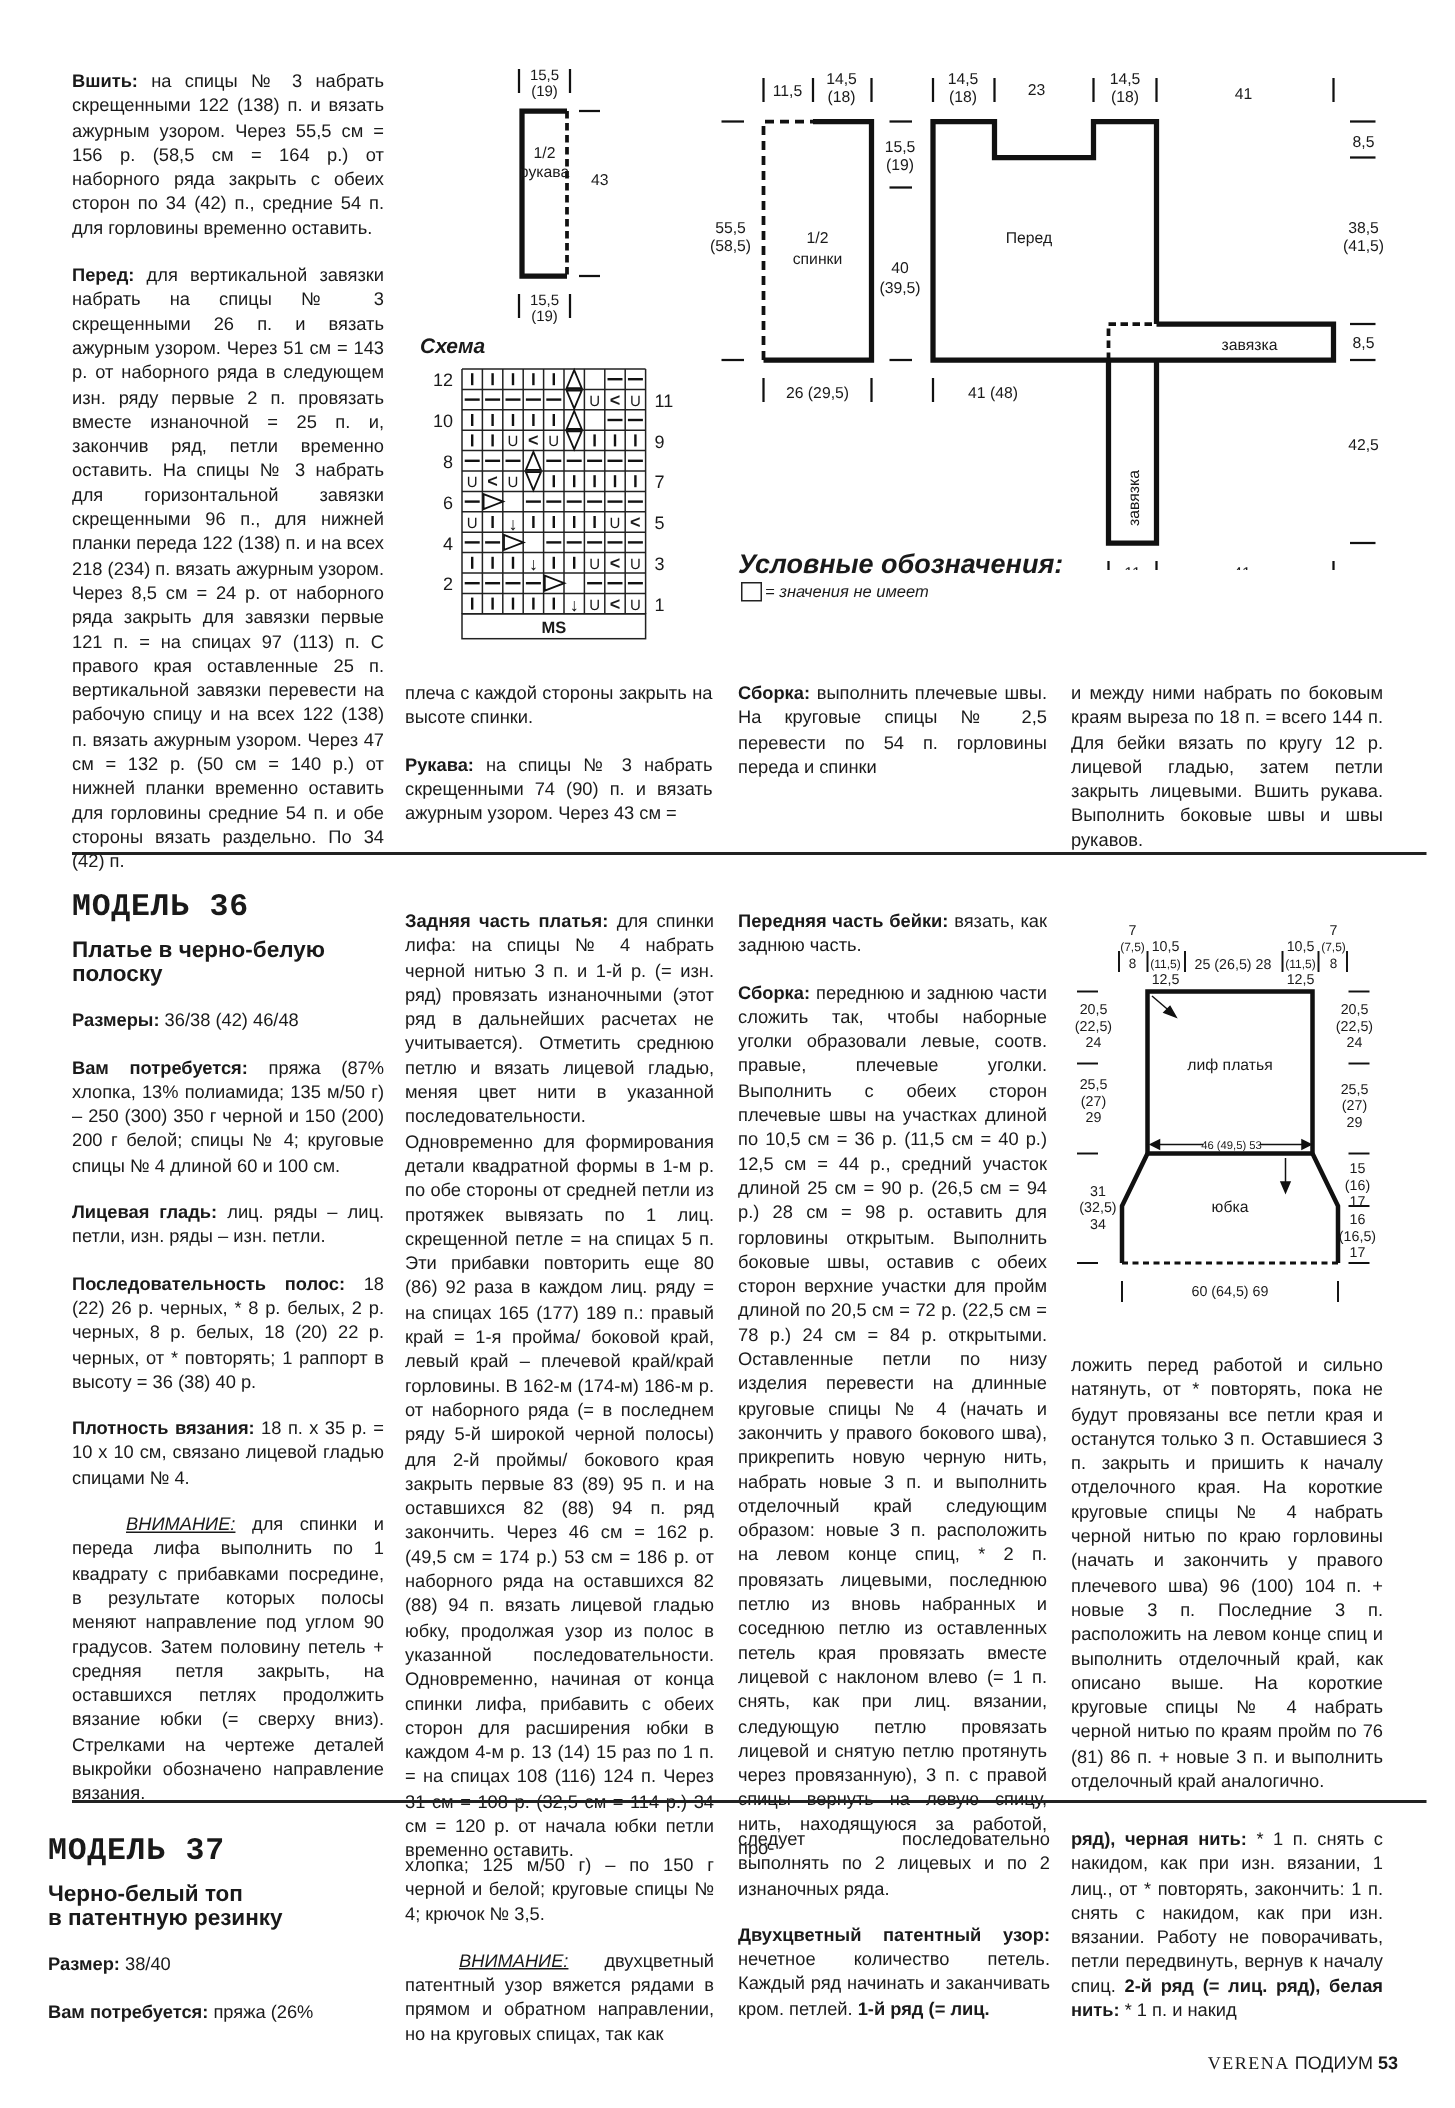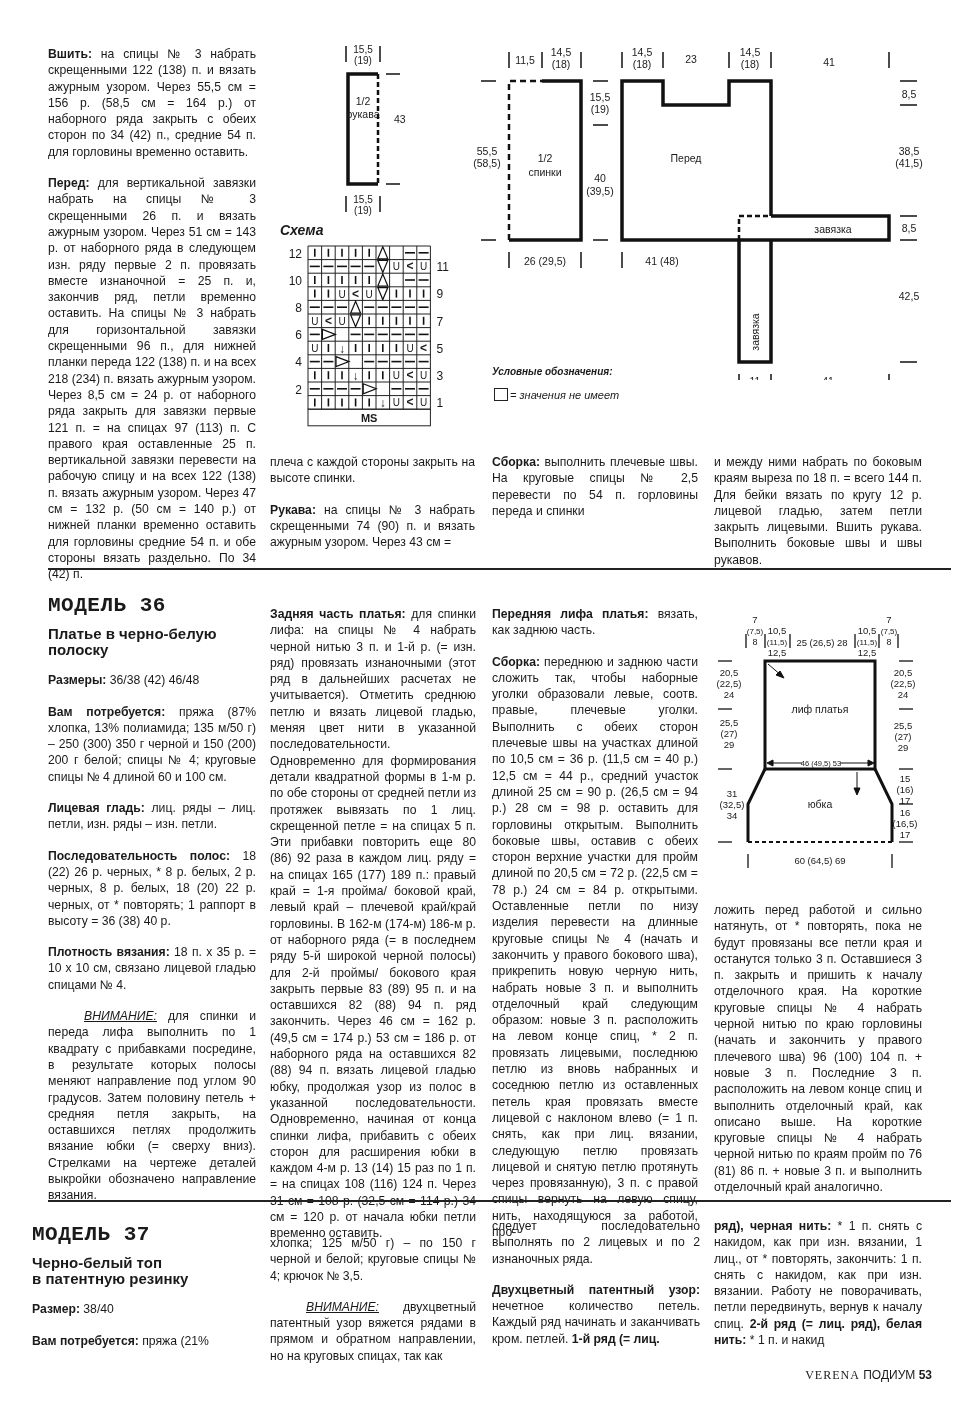--- a/index.html
+++ b/index.html
@@ -195,21 +195,21 @@
     <text x="22" y="126.4" font-size="12" text-anchor="end">4</text>
     <text x="22" y="153.6" font-size="12" text-anchor="end">2</text>
     <text x="156.39999999999998" y="31.200000000000003" font-size="12">11</text>
     <text x="156.39999999999998" y="58.4" font-size="12">9</text>
     <text x="156.39999999999998" y="85.6" font-size="12">7</text>
     <text x="156.39999999999998" y="112.8" font-size="12">5</text>
     <text x="156.39999999999998" y="139.99999999999997" font-size="12">3</text>
     <text x="156.39999999999998" y="167.2" font-size="12">1</text>
   </svg>
 
-<div style="position:absolute;left:492px;top:366px;font-size:10px;font-weight:bold;font-style:italic;">Условные обозначения:</div>
+<div style="position:absolute;left:492px;top:366px;font-size:18px;font-weight:bold;font-style:italic;">Условные обозначения:</div>
 <div style="position:absolute;left:494px;top:388px;font-size:11px;font-style:italic;display:flex;align-items:center;">
   <span style="display:inline-block;width:12px;height:11px;border:1px solid #222;margin-right:2px;"></span>
   <span>= значения не имеет</span>
 </div>
 
 <svg style="position:absolute;left:470px;top:40px;" width="470" height="340">
   <g stroke="#111" stroke-width="1.5">
 
     <line x1="39" y1="12" x2="39" y2="28"></line>
       <line x1="72" y1="12" x2="72" y2="28"></line>
@@ -290,21 +290,21 @@
   <p><b>Последовательность полос:</b><span> 18 (22) 26 р. черных, * 8 р. белых, 2 р. черных, 8 р. белых, 18 (20) 22 р. черных, от * повторять; 1 раппорт в высоту = 36 (38) 40 р.</span></p>
   <p><b>Плотность вязания:</b><span> 18 п. x 35 р. = 10 x 10 см, связано лицевой гладью спицами № 4.</span></p>
   <p><span class="u">ВНИМАНИЕ:</span><span> для спинки и переда лифа выполнить по 1 квадрату с прибавками посредине, в результате которых полосы меняют направление под углом 90 градусов. Затем половину петель + средняя петля закрыть, на оставшихся петлях продолжить вязание юбки (= сверху вниз). Стрелками на чертеже деталей выкройки обозначено направление вязания.</span></p>
 </div>
 
 <div class="col" style="left:270px;top:606px;width:206px;">
   <p><b>Задняя часть платья:</b><span> для спинки лифа: на спицы № 4 набрать черной нитью 3 п. и 1-й р. (= изн. ряд) провязать изнаночными (этот ряд в дальнейших расчетах не учитывается). Отметить среднюю петлю и вязать лицевой гладью, меняя цвет нити в указанной последовательности. Одновременно для формирования детали квадратной формы в 1-м р. по обе стороны от средней петли из протяжек вывязать по 1 лиц. скрещенной петле = на спицах 5 п. Эти прибавки повторить еще 80 (86) 92 раза в каждом лиц. ряду = на спицах 165 (177) 189 п.: правый край = 1-я пройма/ боковой край, левый край – плечевой край/край горловины. В 162-м (174-м) 186-м р. от наборного ряда (= в последнем ряду 5-й широкой черной полосы) для 2-й проймы/ бокового края закрыть первые 83 (89) 95 п. и на оставшихся 82 (88) 94 п. ряд закончить. Через 46 см = 162 р. (49,5 см = 174 р.) 53 см = 186 р. от наборного ряда на оставшихся 82 (88) 94 п. вязать лицевой гладью юбку, продолжая узор из полос в указанной последовательности. Одновременно, начиная от конца спинки лифа, прибавить с обеих сторон для расширения юбки в каждом 4-м р. 13 (14) 15 раз по 1 п. = на спицах 108 (116) 124 п. Через 31 см = 108 р. (32,5 см = 114 р.) 34 см = 120 р. от начала юбки петли временно оставить.</span></p>
 </div>
 
 <div class="col" style="left:492px;top:606px;width:206px;">
-  <p><b>Передняя лифа платья:</b><span> вязать, как заднюю часть.</span></p>
+  <p><b>Передняя часть бейки:</b><span> вязать, как заднюю часть.</span></p>
   <p><b>Сборка:</b><span> переднюю и заднюю части сложить так, чтобы наборные уголки образовали левые, соотв. правые, плечевые уголки. Выполнить с обеих сторон плечевые швы на участках длиной по 10,5 см = 36 р. (11,5 см = 40 р.) 12,5 см = 44 р., средний участок длиной 25 см = 90 р. (26,5 см = 94 р.) 28 см = 98 р. оставить для горловины открытым. Выполнить боковые швы, оставив с обеих сторон верхние участки для пройм длиной по 20,5 см = 72 р. (22,5 см = 78 р.) 24 см = 84 р. открытыми. Оставленные петли по низу изделия перевести на длинные круговые спицы № 4 (начать и закончить у правого бокового шва), прикрепить новую черную нить, набрать новые 3 п. и выполнить отделочный край следующим образом: новые 3 п. расположить на левом конце спиц, * 2 п. провязать лицевыми, последнюю петлю из вновь набранных и соседнюю петлю из оставленных петель края провязать вместе лицевой с наклоном влево (= 1 п. снять, как при лиц. вязании, следующую петлю провязать лицевой и снятую петлю протянуть через провязанную), 3 п. с правой спицы вернуть на левую спицу, нить, находящуюся за работой, про-</span></p>
 </div>
 
 <svg style="position:absolute;left:712px;top:612px;" width="224" height="260">
   <g stroke="#111" stroke-width="1.3">
     <line x1="34" y1="22" x2="34" y2="36"></line>
       <line x1="53" y1="22" x2="53" y2="36"></line>
       <line x1="78" y1="22" x2="78" y2="36"></line>
     <line x1="143" y1="22" x2="143" y2="36"></line>
       <line x1="167" y1="22" x2="167" y2="36"></line>
@@ -380,21 +380,21 @@
 
 <div class="rule" style="top:1200px;"></div>
 
 <div class="col" style="left:32px;top:1227px;width:210px;">
   <div class="model-h">МОДЕЛЬ 37</div>
   <div class="model-sub" style="text-align:left;">
     <div>Черно-белый топ</div>
     <div>в патентную резинку</div>
   </div>
   <p><b>Размер:</b><span> 38/40</span></p>
-  <p><b>Вам потребуется:</b><span> пряжа (21%</span></p>
+  <p><b>Вам потребуется:</b><span> пряжа (26%</span></p>
 </div>
 
 <div class="col" style="left:270px;top:1235px;width:206px;">
   <p>хлопка; 125 м/50 г) – по 150 г черной и белой; круговые спицы № 4; крючок № 3,5.</p>
   <p><span class="u">ВНИМАНИЕ:</span><span> двухцветный патентный узор вяжется рядами в прямом и обратном направлении, но на круговых спицах, так как</span></p>
 </div>
 
 <div class="col" style="left:492px;top:1218px;width:208px;">
   <p>следует последовательно выполнять по 2 лицевых и по 2 изнаночных ряда.</p>
   <p><b>Двухцветный патентный узор:</b><span> нечетное количество петель. Каждый ряд начинать и заканчивать кром. петлей. </span><b>1-й ряд (= лиц.</b></p>

